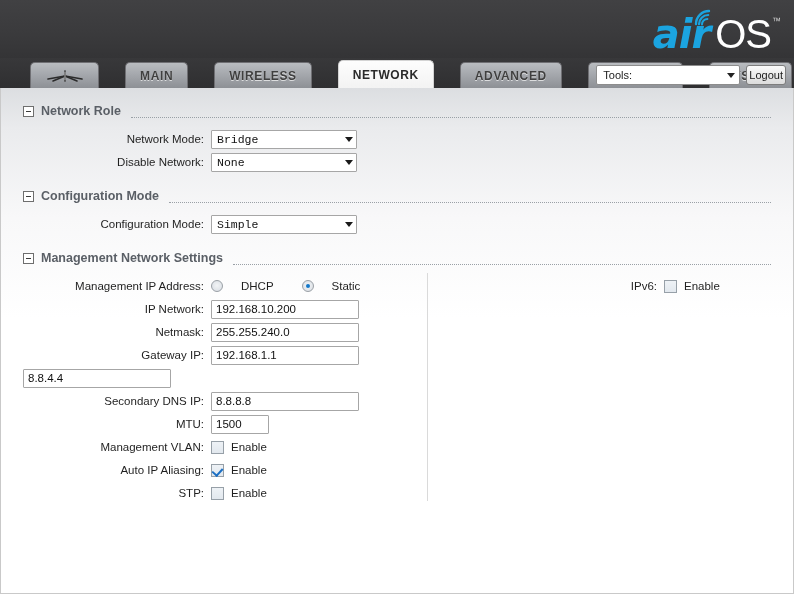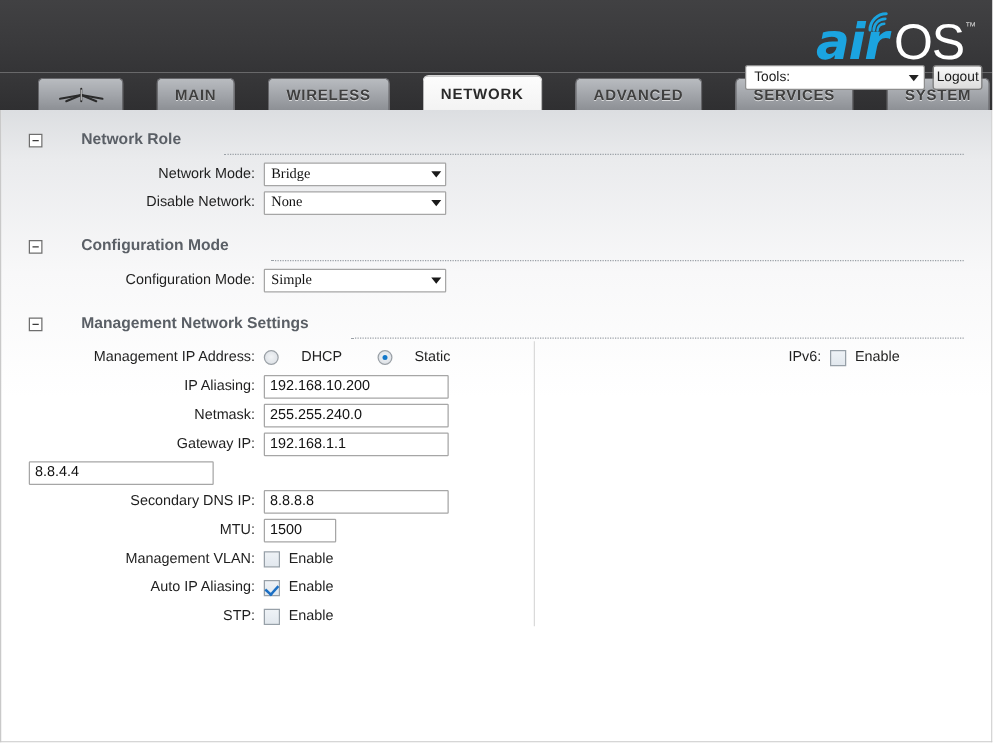--- a/index.html
+++ b/index.html
@@ -106,21 +106,21 @@
     color: #2a2a2a;
     border-color: #d4d4d4;
     text-shadow: none;
     height: 28px;
   }
   .ubnt-mark { width: 46px; height: 16px; display: block; }
 
   .tools {
     position: absolute;
     right: 8px;
-    bottom: 16px;
+    bottom: 3px;
     display: flex;
     align-items: center;
     gap: 6px;
   }
   .tools-select {
     width: 144px;
     height: 20px;
     background: #ffffff;
     border: 1px solid #8d8d8d;
     border-radius: 2px;
@@ -158,24 +158,23 @@
     background: linear-gradient(to bottom, #dcdee1 0%, #eaebed 40px, #f8f8f9 130px, #ffffff 230px, #ffffff 100%);
     border-left: 1px solid #c9c9c9;
     border-right: 1px solid #c9c9c9;
     border-bottom: 1px solid #c9c9c9;
     padding: 0 22px;
     overflow: hidden;
   }
 
   .section-head {
     display: flex;
-    align-items: flex-end;
+    align-items: center;
     padding-top: 16px;
     margin-bottom: 2px;
-    gap: 24px;
   }
   .section-head .collapse {
     width: 11px; height: 11px;
     border: 1px solid #6e6e6e;
     background: #ffffff;
     position: relative;
     margin-right: 7px;
     flex: none;
     cursor: pointer;
   }
@@ -216,21 +215,21 @@
     font-size: 11.5px;
     color: #1f1f1f;
     white-space: nowrap;
   }
   .field { display: flex; align-items: center; }
 
   select.ctrl, .selectbox {
     width: 146px;
     height: 19px;
     font-size: 11.5px;
-    font-family: Liberation Serif, serif;
+    font-family: Liberation Mono, monospace;
     color: #111;
     background: #ffffff;
     border: 1px solid #a6a6a6;
     border-radius: 1px;
     padding: 0 3px 0 5px;
     display: flex;
     align-items: center;
     position: relative;
     cursor: pointer;
     text-align: center;
@@ -438,21 +437,21 @@
           <div class="label">Management IP Address:</div>
           <div class="field radio-group">
             <span class="radio"></span>
             <span class="radio-label">DHCP</span>
             <span class="radio on"></span>
             <span class="radio-label">Static</span>
           </div>
         </div>
 
         <div class="row">
-          <div class="label">IP Aliasing:</div>
+          <div class="label">IP Network:</div>
           <div class="field">
             <input class="text" type="text" value="192.168.10.200" style="">
           </div>
         </div>
 
         <div class="row">
           <div class="label">Netmask:</div>
           <div class="field">
             <input class="text" type="text" value="255.255.240.0" style="">
           </div>

